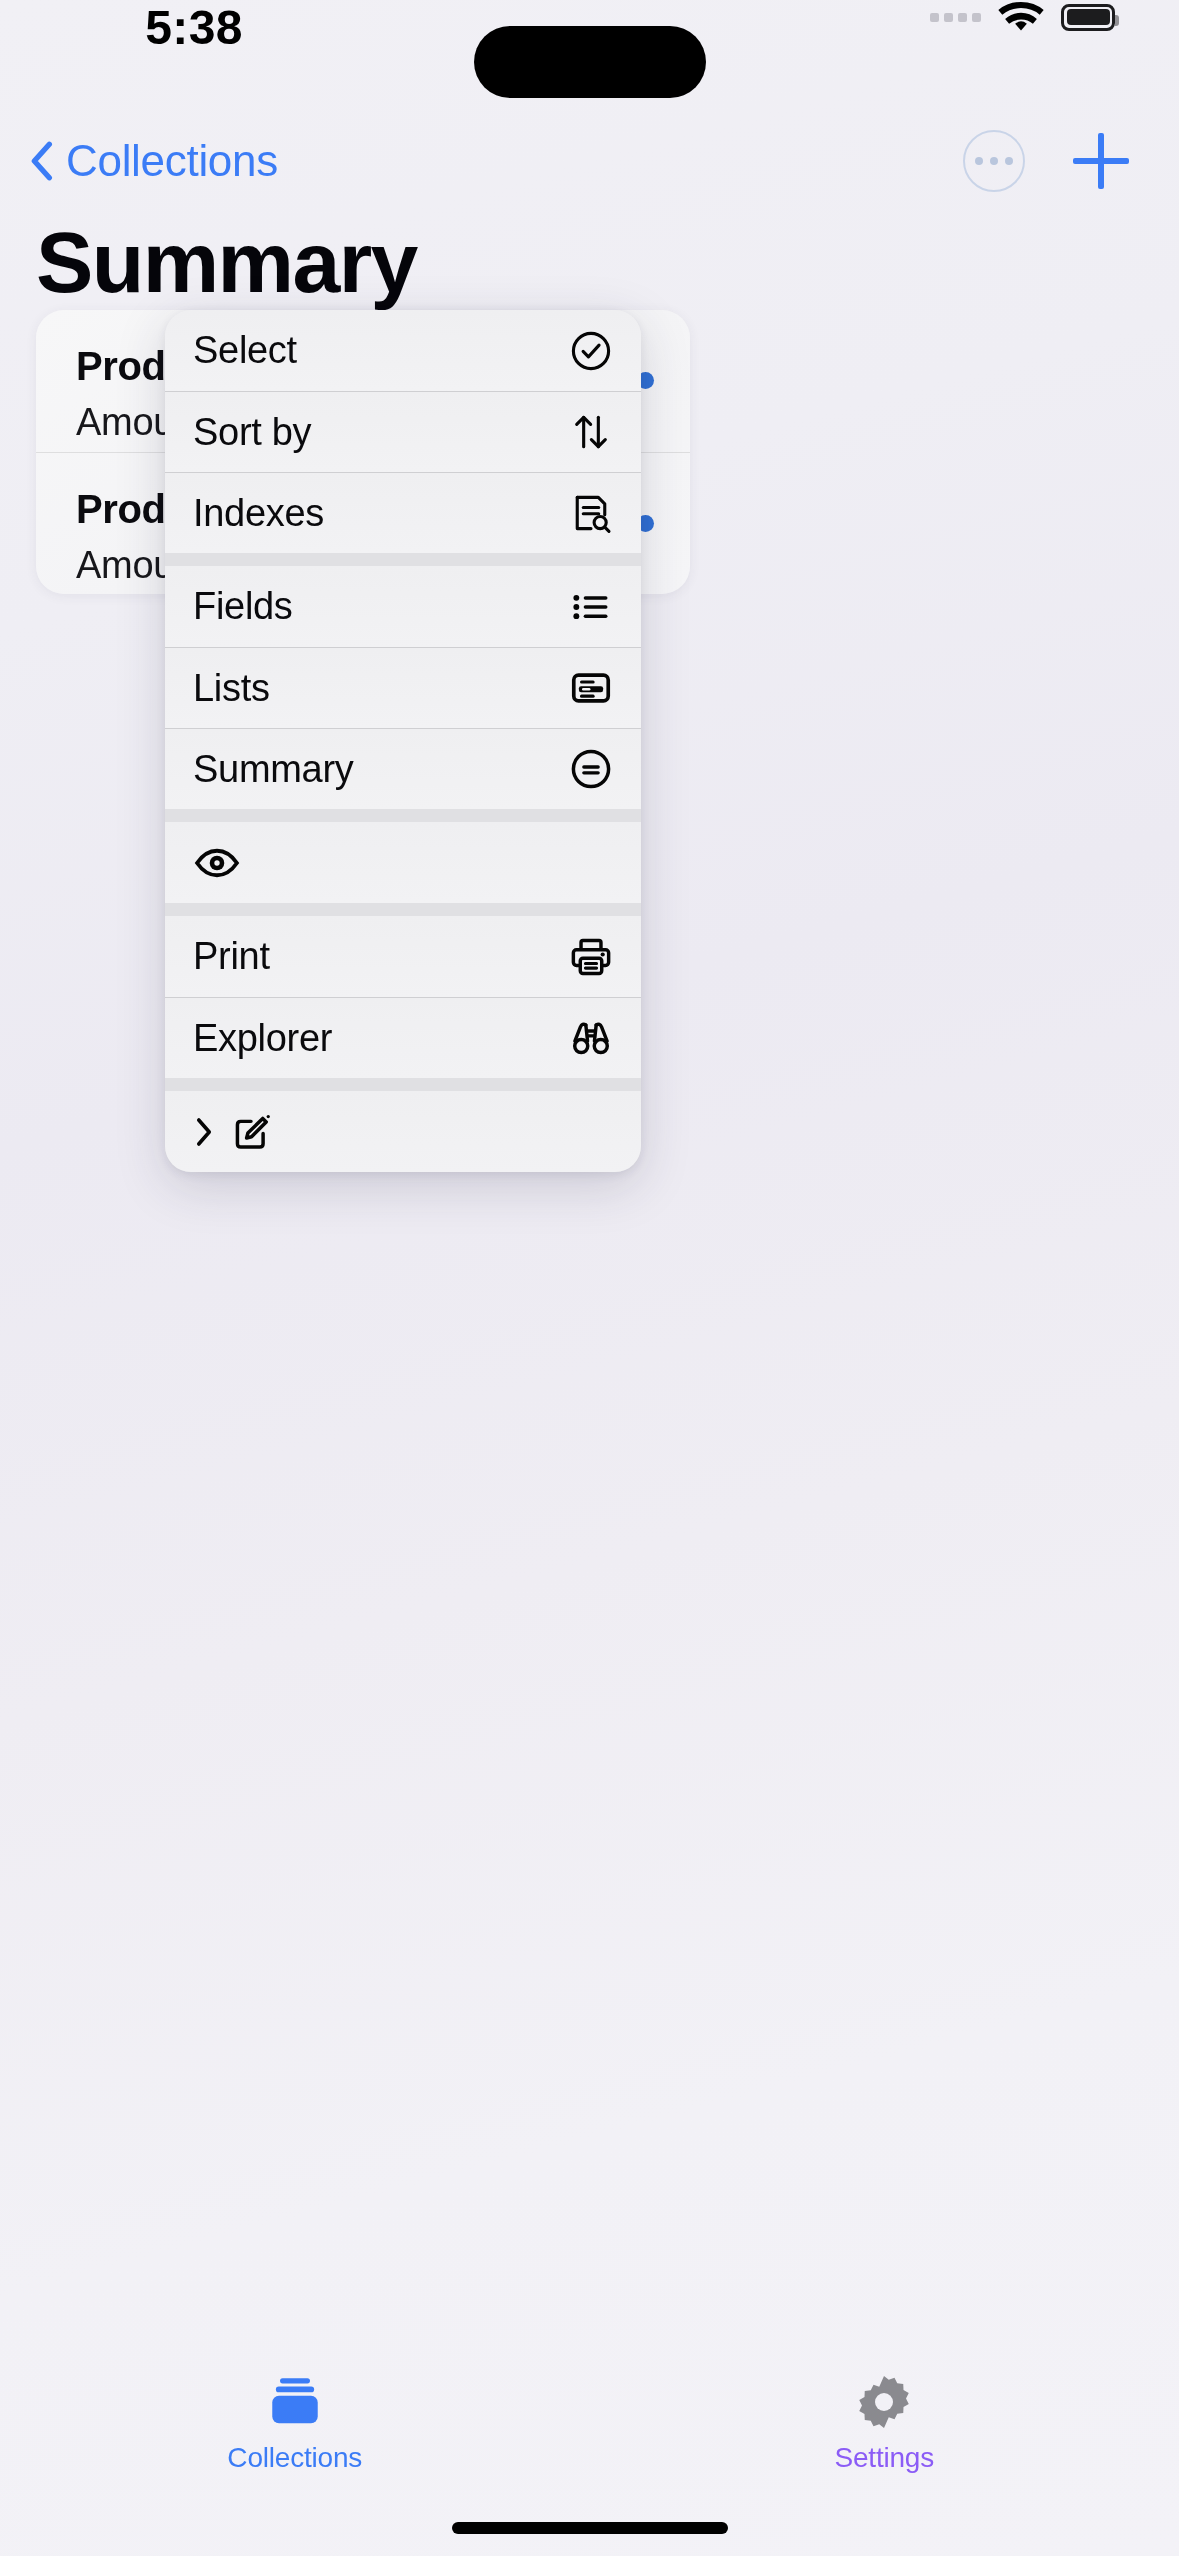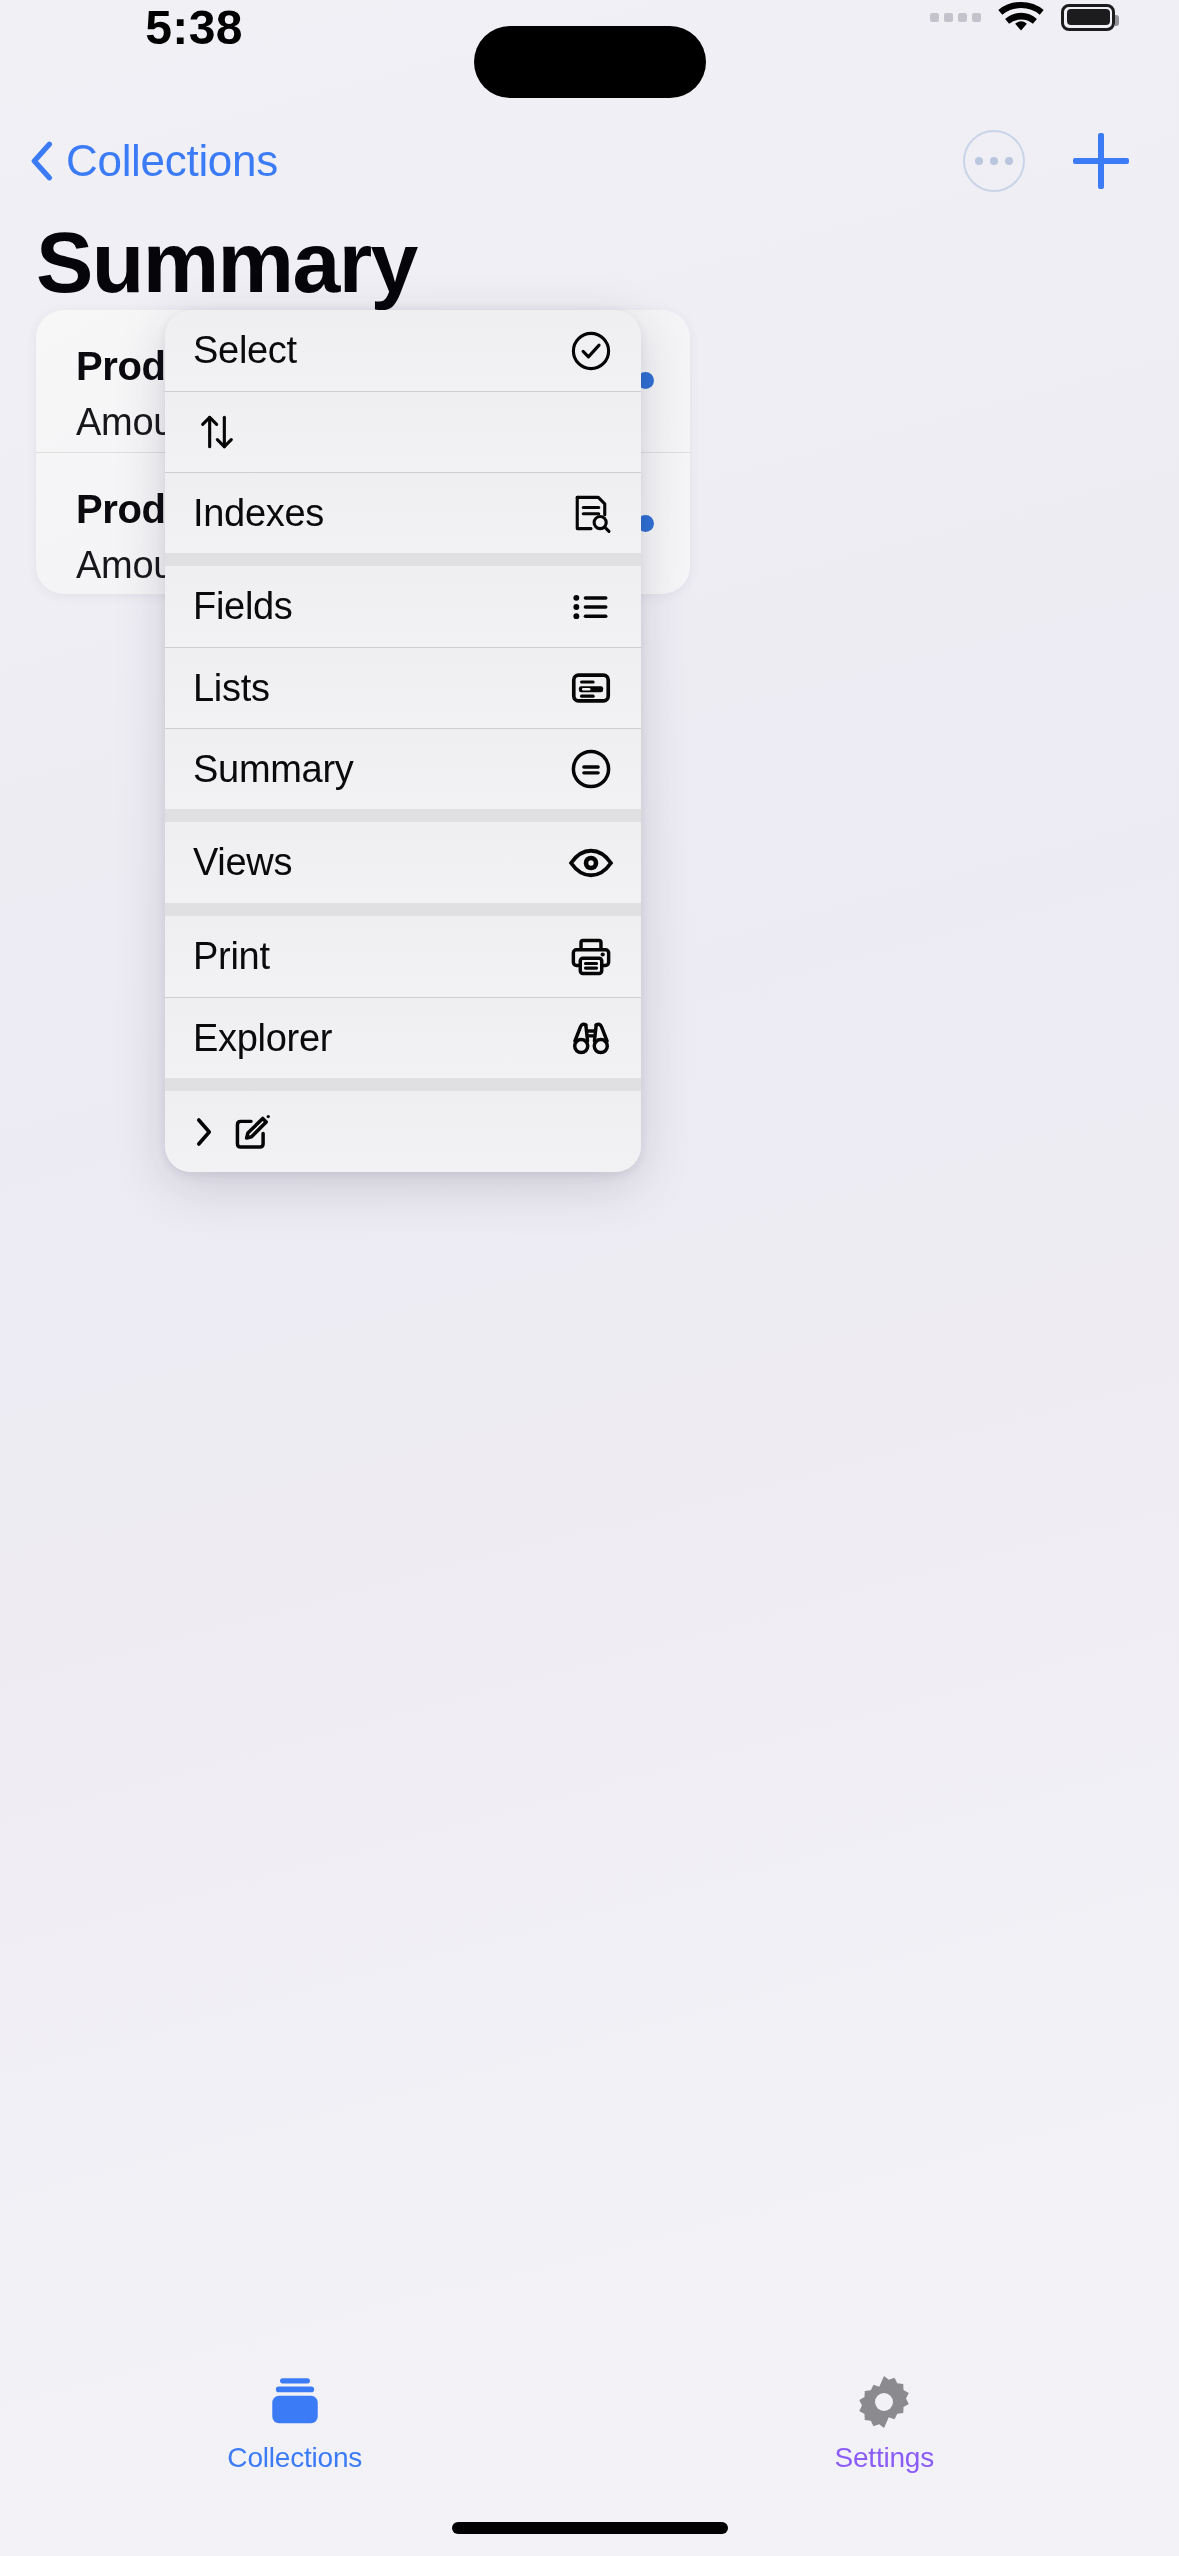--- a/index.html
+++ b/index.html
@@ -195,20 +195,21 @@
     <div class="ctx-item">
       <span class="ctx-label">Select</span>
       <span class="ctx-icon">
         <svg viewBox="0 0 24 24" width="44" height="44">
             <circle cx="12" cy="12" r="9.6" fill="none" stroke="#050505" stroke-width="1.7"></circle>
             <path d="M7.7 12.2 L10.6 15.2 L16.4 8.8" fill="none" stroke="#050505" stroke-width="1.7" stroke-linecap="round" stroke-linejoin="round"></path>
           </svg>
       </span>
     </div>
     <div class="ctx-item">
+      <span class="ctx-label">Sort by</span>
       <span class="ctx-icon">
         <svg viewBox="0 0 24 24" width="44" height="44" stroke="#050505" stroke-width="1.7" fill="none" stroke-linecap="round" stroke-linejoin="round">
           <path d="M8 20 V4"></path>
             <path d="M4.2 7.8 L8 4 L11.8 7.8"></path>
           <path d="M16 4 V20"></path>
             <path d="M12.2 16.2 L16 20 L19.8 16.2"></path>
         </svg>
       </span>
     </div>
     <div class="ctx-item">
@@ -263,21 +264,20 @@
           <rect x="7.2" y="13.2" width="9.6" height="1.8" rx=".9" fill="#050505"></rect>
         </svg>
       </span>
     </div>
   </div>
 
   <div class="ctx-gap"></div>
 
   <div class="ctx-group">
     <div class="ctx-item">
-      <span class="ctx-label">Views</span>
       <span class="ctx-icon">
         <svg viewBox="0 0 24 24" width="46" height="46">
           <path d="M1.6 12 Q6 5.6 12 5.6 Q18 5.6 22.4 12 Q18 18.4 12 18.4 Q6 18.4 1.6 12 Z" fill="none" stroke="#050505" stroke-width="2"></path>
           <circle cx="12" cy="12" r="3.8" fill="#050505"></circle>
           <circle cx="12" cy="12" r="1.4" fill="#f2f2f4"></circle>
         </svg>
       </span>
     </div>
   </div>
 

